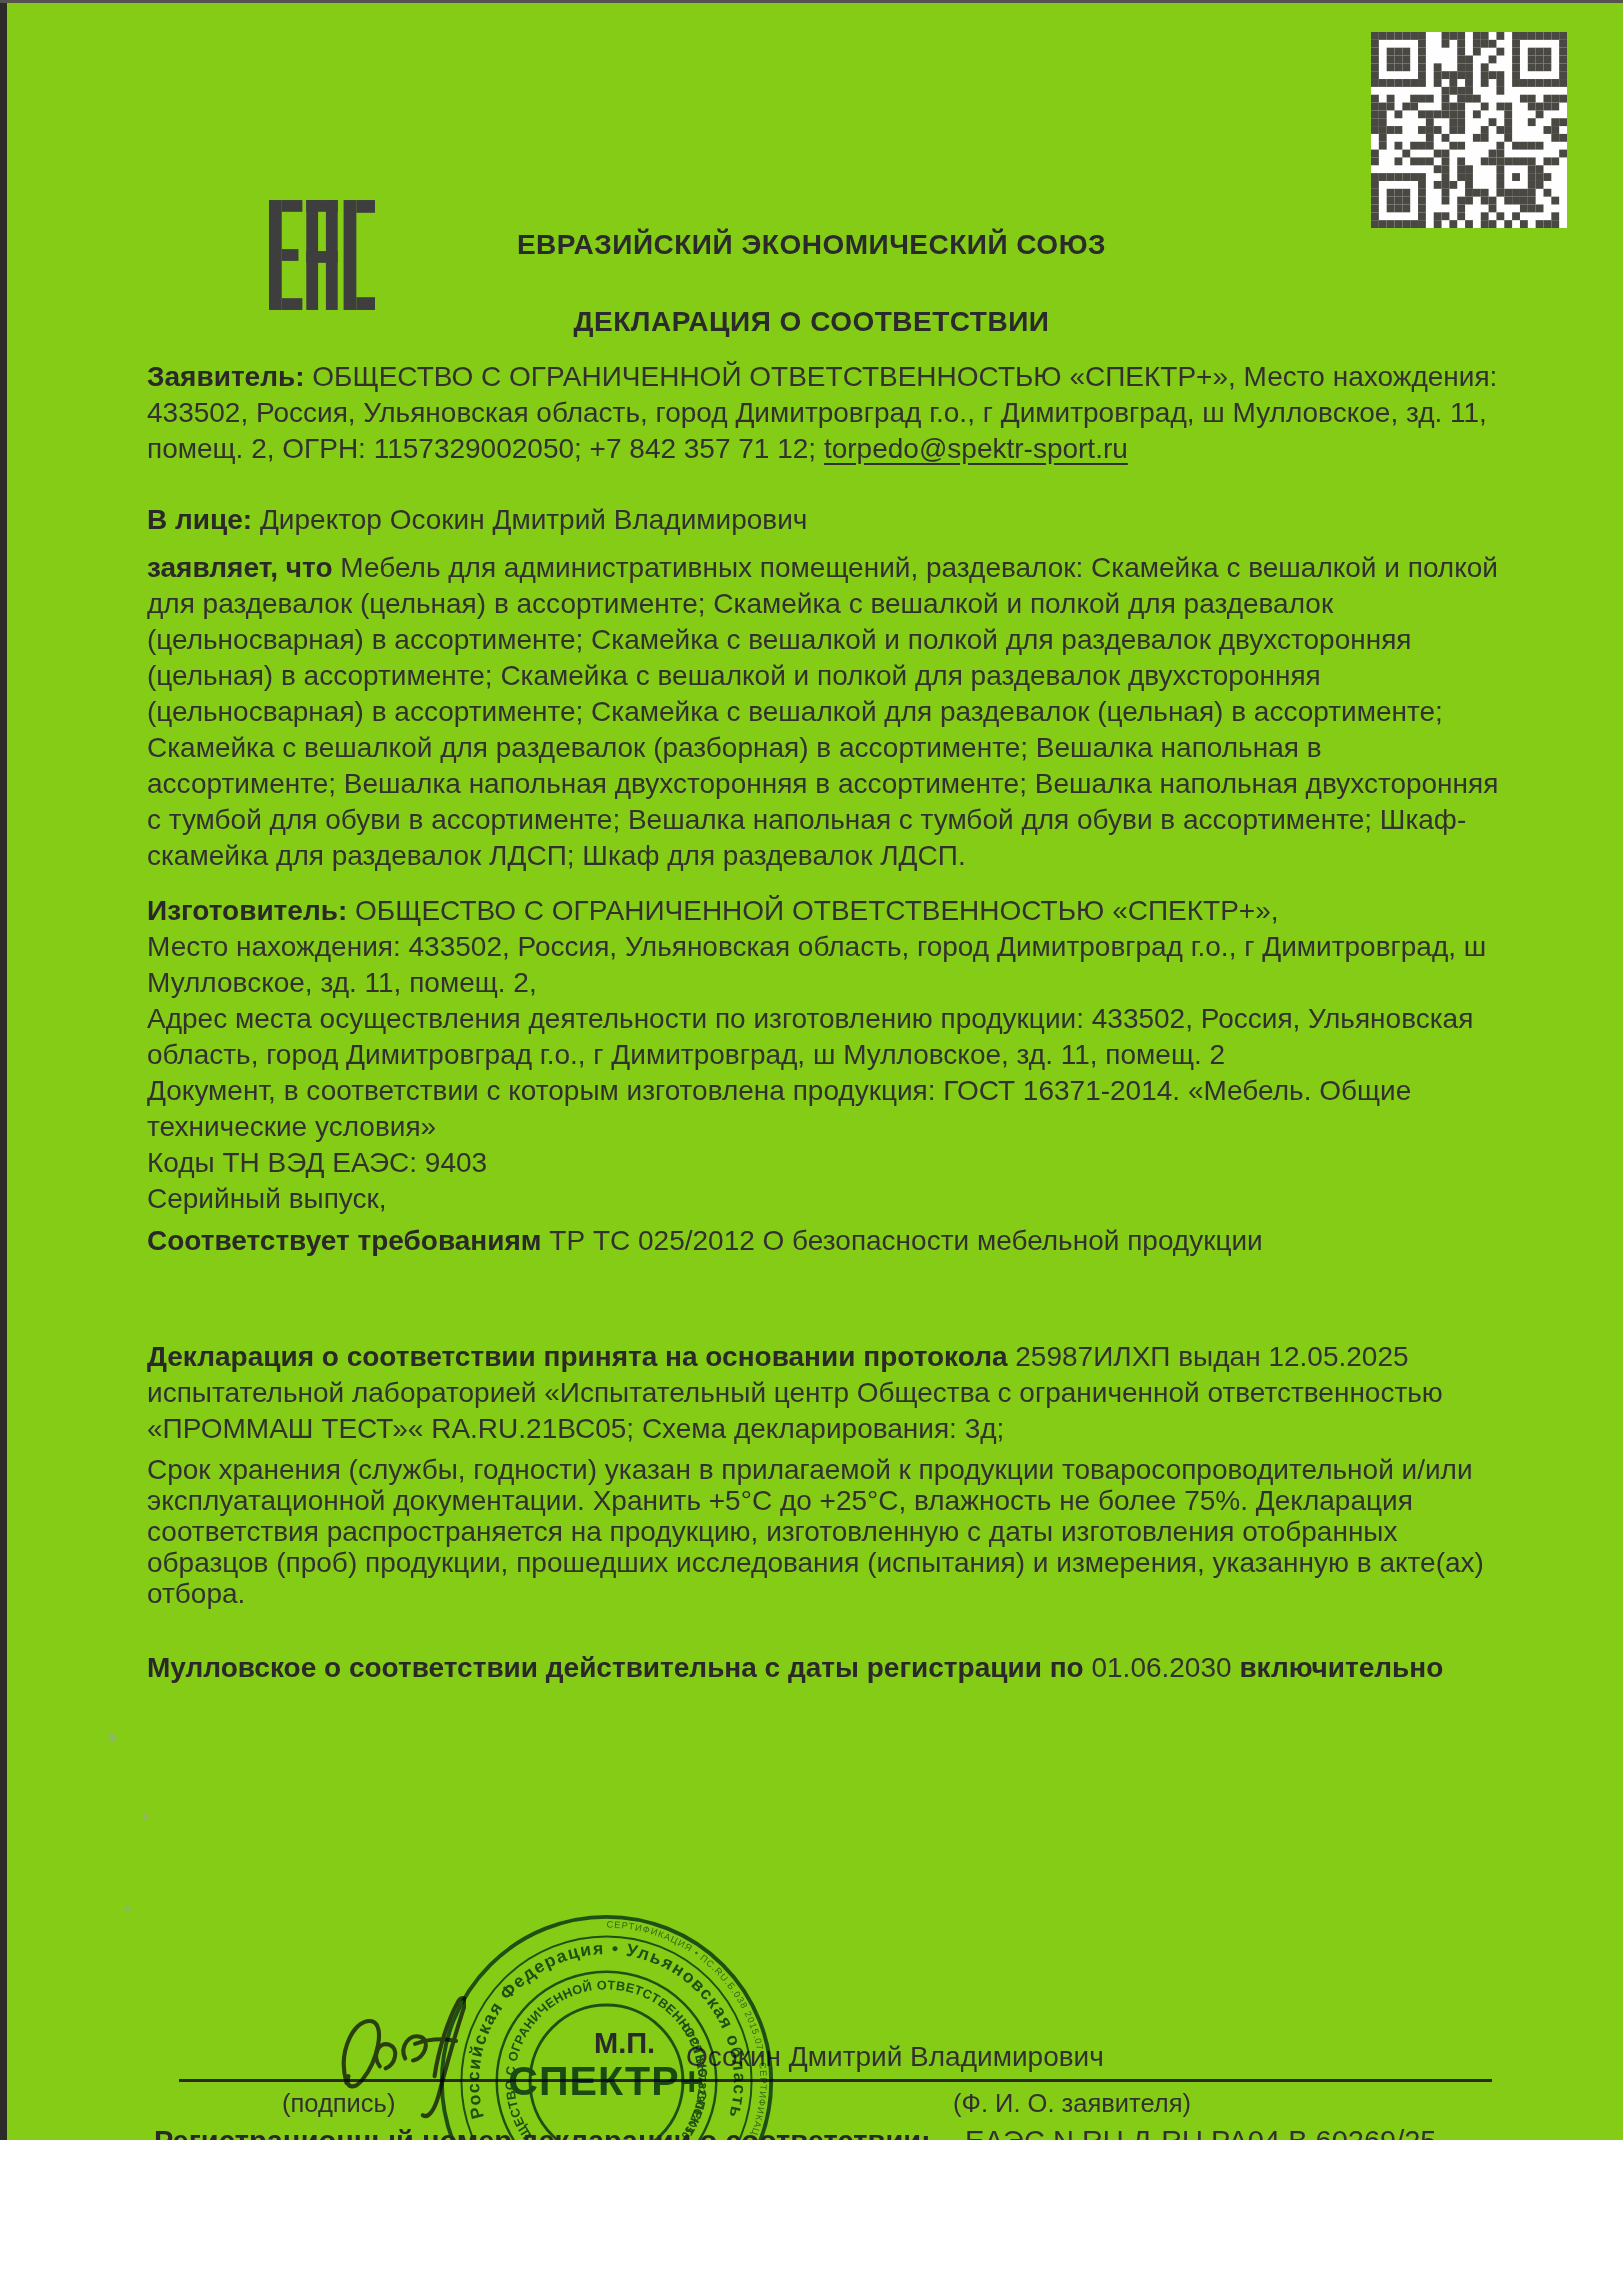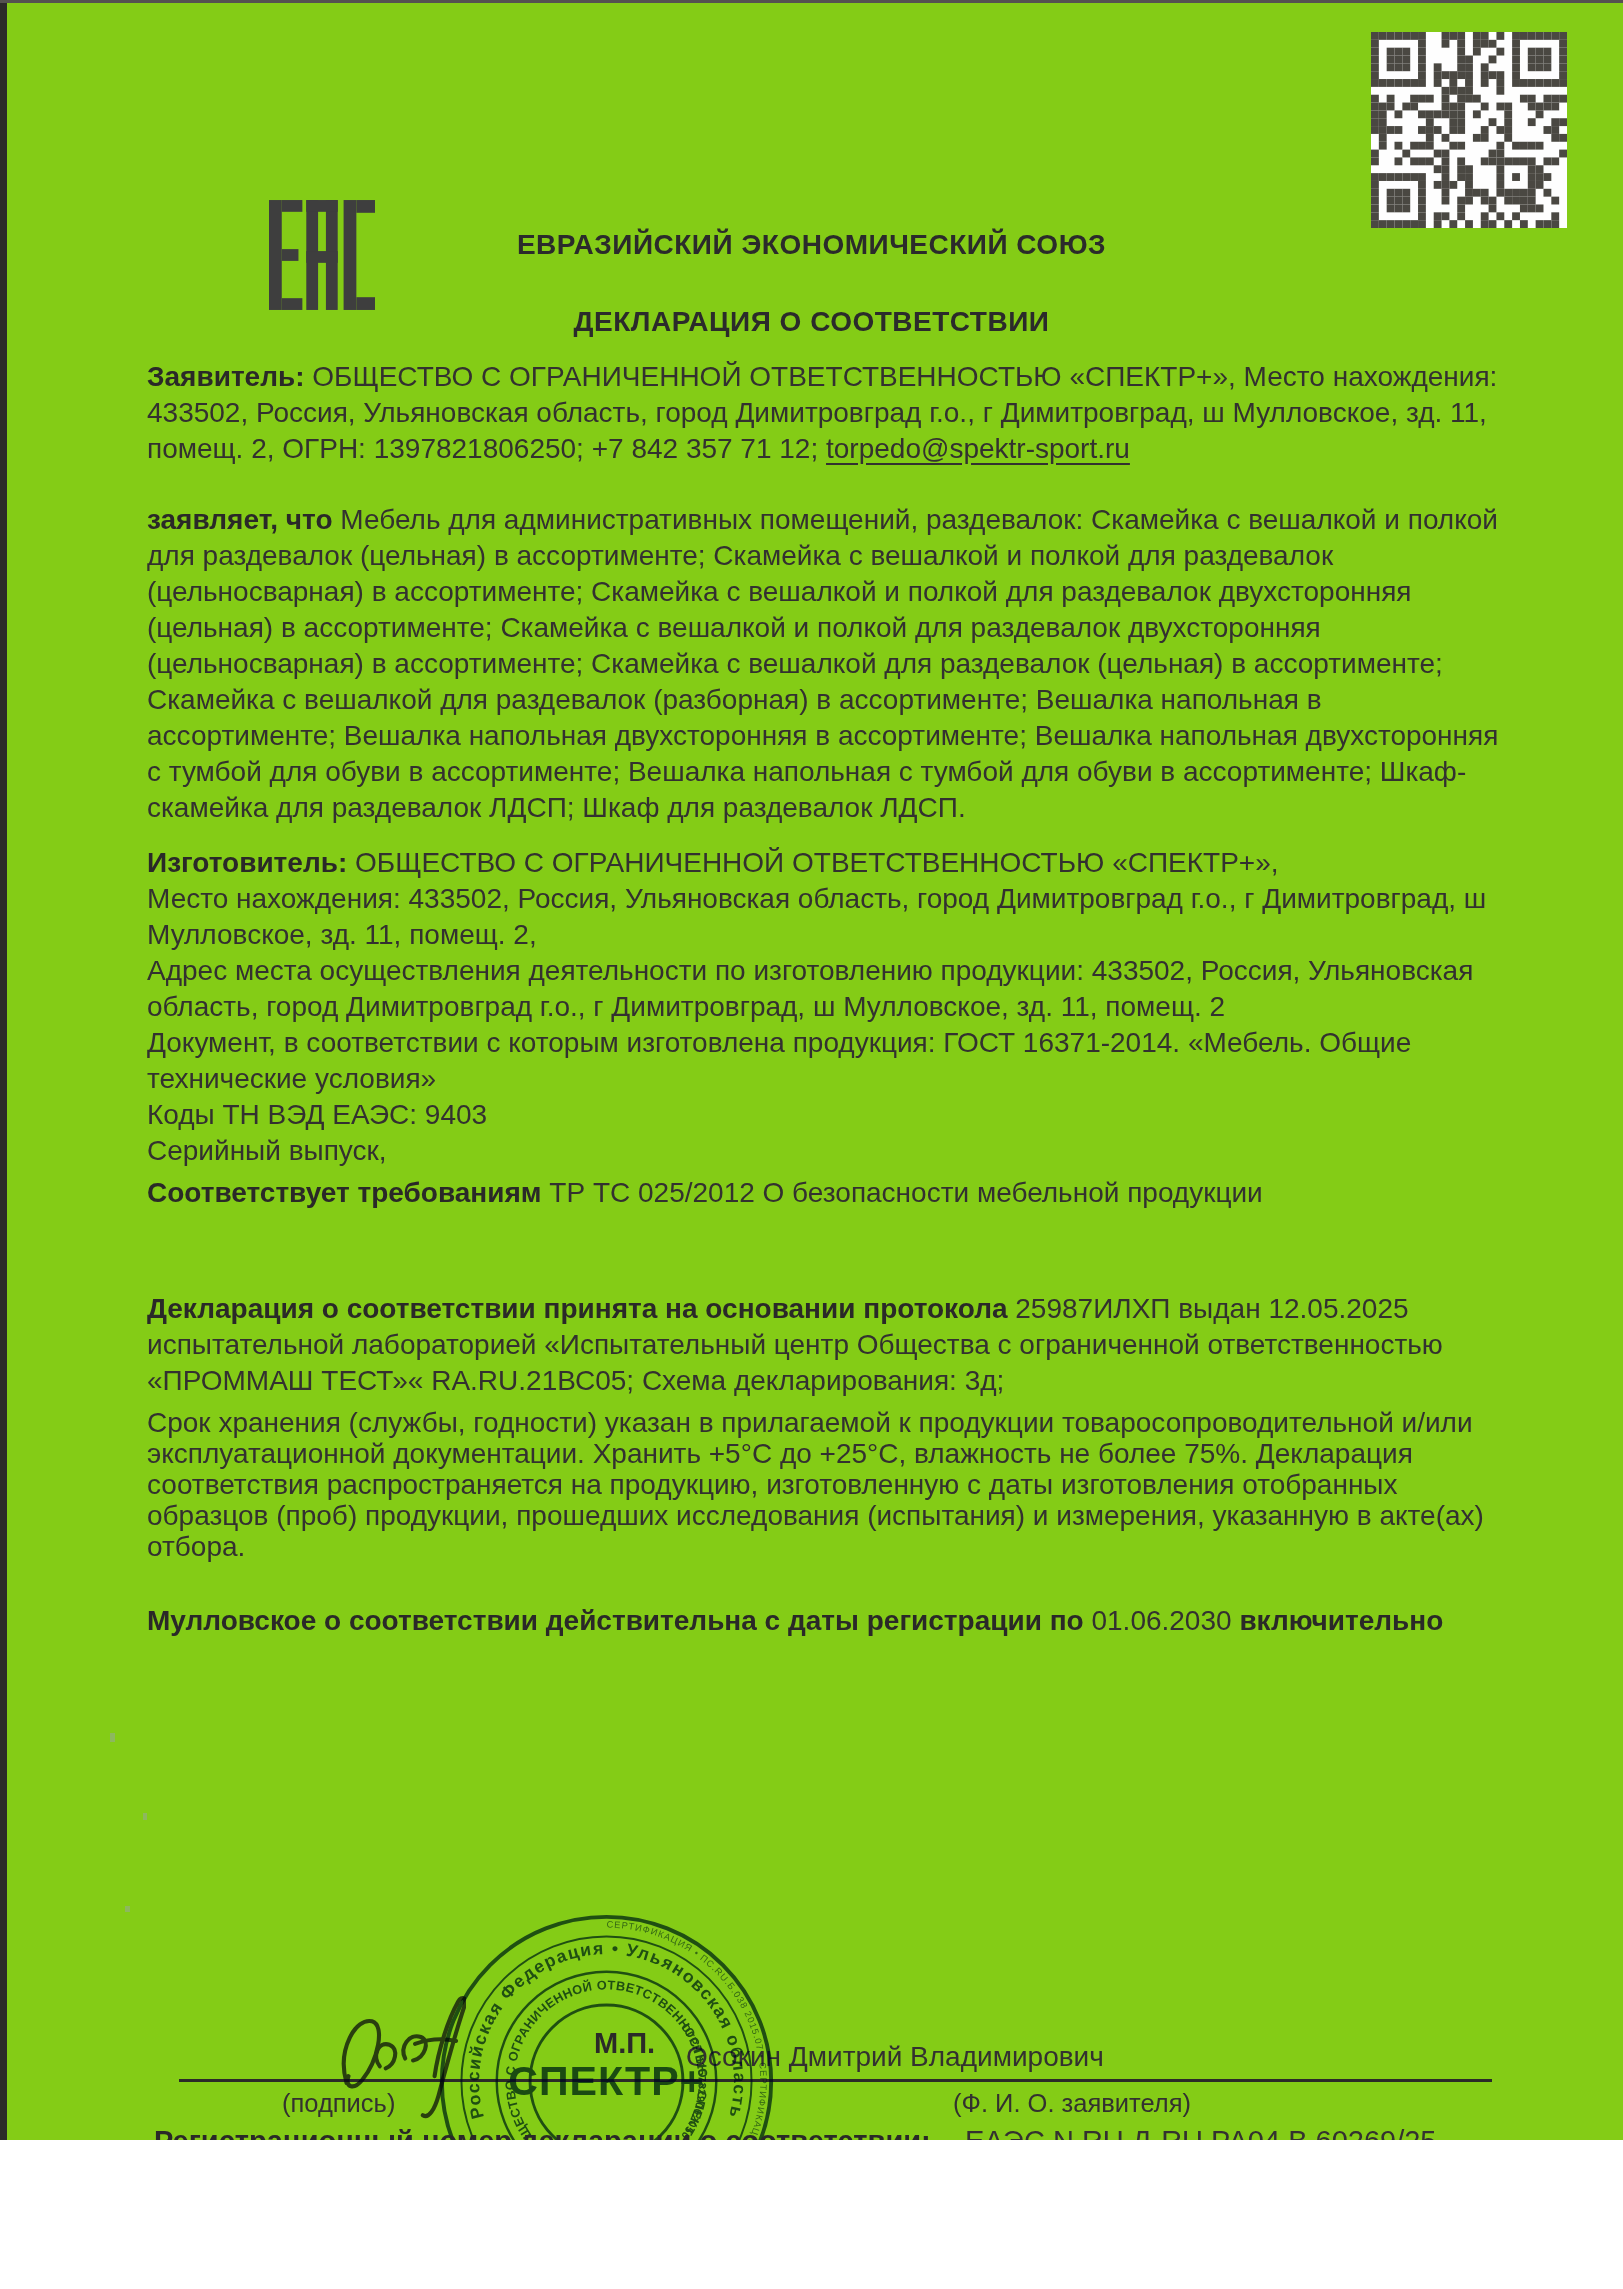--- a/index.html
+++ b/index.html
@@ -387,22 +387,23 @@
         <rect x="176" y="192" width="8" height="8"></rect>
         <rect x="184" y="192" width="8" height="8"></rect>
       </g>
   </svg>
 
   <div class="title t1">ЕВРАЗИЙСКИЙ ЭКОНОМИЧЕСКИЙ СОЮЗ</div>
   <div class="title t2">ДЕКЛАРАЦИЯ О СООТВЕТСТВИИ</div>
 
   <div class="body-col">
 
-    <p class="para p-applicant"><b class="lead">Заявитель:</b> <span>ОБЩЕСТВО С ОГРАНИЧЕННОЙ ОТВЕТСТВЕННОСТЬЮ «СПЕКТР+», Место нахождения: 433502, Россия, Ульяновская область, город Димитровград г.о., г Димитровград, ш Мулловское, зд. 11, помещ. 2, ОГРН: 1397821806250; +7 842 357 71 12;</span> <span class="email">torpedo@spektr-sport.ru</span></p>
-
+    <p class="para p-applicant"><b class="lead">Заявитель:</b> <span>ОБЩЕСТВО С ОГРАНИЧЕННОЙ ОТВЕТСТВЕННОСТЬЮ «СПЕКТР+», Место нахождения: 433502, Россия, Ульяновская область, город Димитровград г.о., г Димитровград, ш Мулловское, зд. 11, помещ. 2, ОГРН: 1157329002050; +7 842 357 71 12;</span> <span class="email">torpedo@spektr-sport.ru</span></p>
+
+    <p class="para p-inperson"><b class="lead">В лице:</b> <span>Директор Осокин Дмитрий Владимирович</span></p>
 
     <p class="para p-declares"><b class="lead">заявляет, что</b> <span>Мебель для административных помещений, раздевалок: Скамейка с вешалкой и полкой для раздевалок (цельная) в ассортименте; Скамейка с вешалкой и полкой для раздевалок (цельносварная) в ассортименте; Скамейка с вешалкой и полкой для раздевалок двухсторонняя (цельная) в ассортименте; Скамейка с вешалкой и полкой для раздевалок двухсторонняя (цельносварная) в ассортименте; Скамейка с вешалкой для раздевалок (цельная) в ассортименте; Скамейка с вешалкой для раздевалок (разборная) в ассортименте; Вешалка напольная в ассортименте; Вешалка напольная двухсторонняя в ассортименте; Вешалка напольная двухсторонняя с тумбой для обуви в ассортименте; Вешалка напольная с тумбой для обуви в ассортименте; Шкаф-скамейка для раздевалок ЛДСП; Шкаф для раздевалок ЛДСП.</span></p>
 
     <p class="para p-manufacturer"><b class="lead">Изготовитель:</b> <span>ОБЩЕСТВО С ОГРАНИЧЕННОЙ ОТВЕТСТВЕННОСТЬЮ «СПЕКТР+»,</span><span class="mline">Место нахождения: 433502, Россия, Ульяновская область, город Димитровград г.о., г Димитровград, ш Мулловское, зд. 11, помещ. 2,</span><span class="mline">Адрес места осуществления деятельности по изготовлению продукции: 433502, Россия, Ульяновская область, город Димитровград г.о., г Димитровград, ш Мулловское, зд. 11, помещ. 2</span><span class="mline">Документ, в соответствии с которым изготовлена продукция: ГОСТ 16371-2014. «Мебель. Общие технические условия»</span><span class="mline">Коды ТН ВЭД ЕАЭС: 9403</span><span class="mline">Серийный выпуск,</span></p>
 
     <p class="para p-compliance"><b class="lead">Соответствует требованиям</b> <span>ТР ТС 025/2012 О безопасности мебельной продукции</span></p>
 
     <p class="para p-basis"><b class="lead">Декларация о соответствии принята на основании протокола</b> <span>25987ИЛХП выдан 12.05.2025 испытательной лабораторией «Испытательный центр Общества с ограниченной ответственностью «ПРОММАШ ТЕСТ»« RA.RU.21ВС05; Схема декларирования: 3д;</span></p>
 
     <p class="para p-addbody">Срок хранения (службы, годности) указан в прилагаемой к продукции товаросопроводительной и/или эксплуатационной документации. Хранить +5°С до +25°С, влажность не более 75%. Декларация соответствия распространяется на продукцию, изготовленную с даты изготовления отобранных образцов (проб) продукции, прошедших исследования (испытания) и измерения, указанную в акте(ах) отбора.</p>

